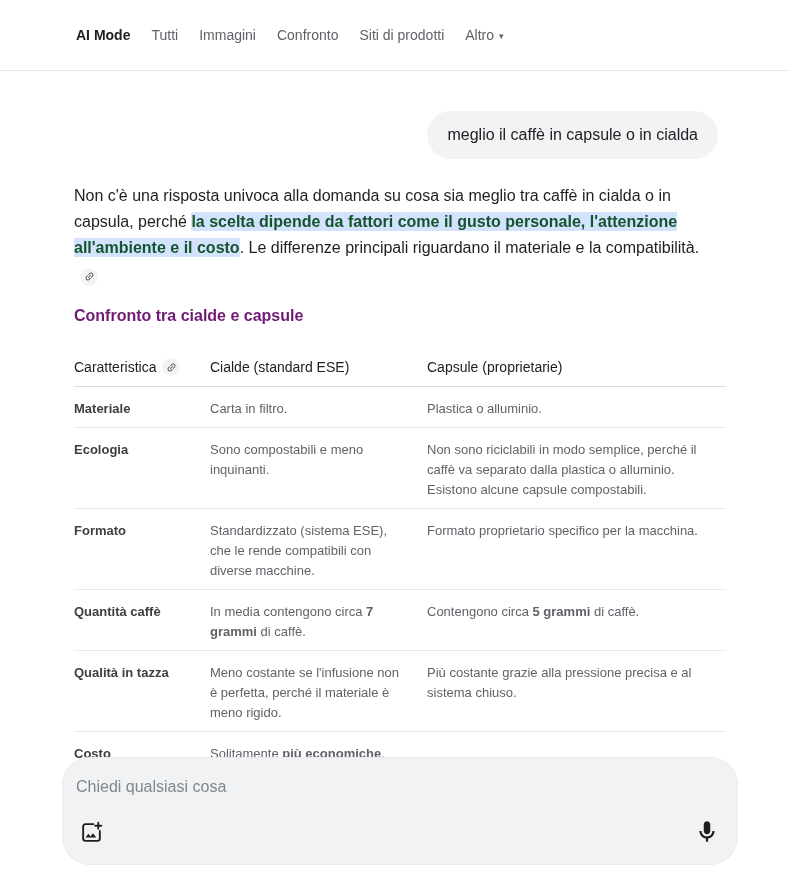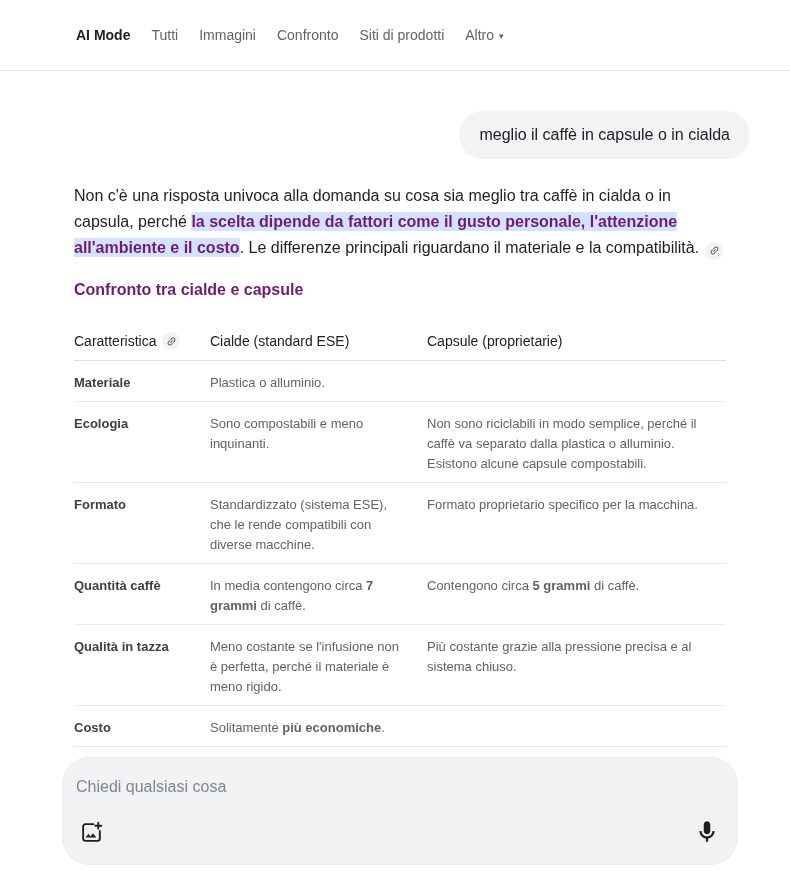--- a/index.html
+++ b/index.html
@@ -14,28 +14,28 @@
   .topnav {
     height:71px; border-bottom:1px solid #e8eaed;
     display:flex; align-items:center; padding-left:76px;
   }
   .topnav nav { display:flex; align-items:center; gap:21px; }
   .nav-item { font-size:14px; color:#5f6368; cursor:pointer; white-space:nowrap; }
   .nav-item.active { color:#202124; font-weight:700; }
   .nav-item .caret { display:inline-block; font-size:9px; color:#5f6368; margin-left:5px; transform:translateY(-1px); }
 
   
-  main { padding:0 40px 0 74px; }
+  main { padding:0 72px 0 74px; }
   .query-row { display:flex; justify-content:flex-end; margin-top:40px; }
   .query-bubble {
     background:#f1f3f4; border-radius:24px; padding:13px 20px;
     font-size:16px; line-height:22px; color:#202124; max-width:560px;
   }
   .answer { margin:24px 0 0; font-size:16px; line-height:26px; color:#1f1f1f; max-width:652px; }
-  .answer .hl { background:#d3e3fd; font-weight:700; color:#701a75; border-radius:2px; padding:1px 0; }
+  .answer .hl { background:#d3e3fd; font-weight:700; color:#14532d; border-radius:2px; padding:1px 0; }
   .cite-chip {
     display:inline-flex; width:18px; height:18px; border-radius:50%;
     background:#f1f3f4; align-items:center; justify-content:center;
     vertical-align:-3px; margin-left:6px; cursor:pointer; flex:none;
   }
   .section-heading { margin:18px 0 0; font-size:16px; line-height:22px; font-weight:700; color:#701a75; }
 
   
   .table { margin-top:31px; width:652px; }
   .thead, .trow { display:grid; grid-template-columns:136px 217px 299px; }
@@ -99,20 +99,21 @@
               </g>
             </svg>
           </span>
         </div>
       <div class="th">Cialde (standard ESE)</div>
       <div class="th">Capsule (proprietarie)</div>
     </div>
     <div id="rows">
   <div class="trow">
     <div class="td feature">Materiale</div>
+    <div class="td"><span>Carta in filtro.</span></div>
     <div class="td"><span>Plastica o alluminio.</span></div>
   </div>
 
   <div class="trow">
     <div class="td feature">Ecologia</div>
     <div class="td"><span>Sono compostabili e meno inquinanti.</span></div>
     <div class="td"><span>Non sono riciclabili in modo semplice, perché il caffè va separato dalla plastica o alluminio. Esistono alcune capsule compostabili.</span></div>
   </div>
 
   <div class="trow">

